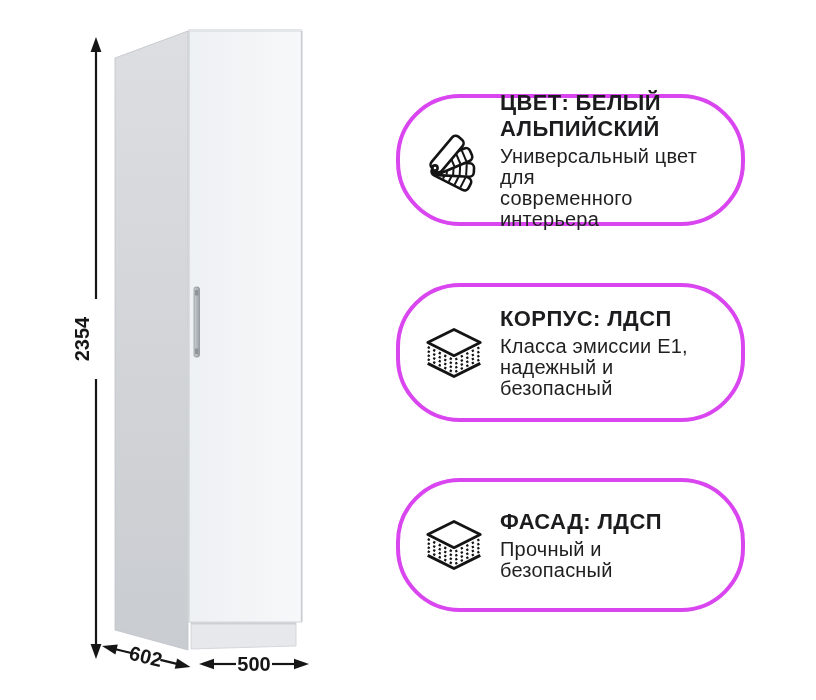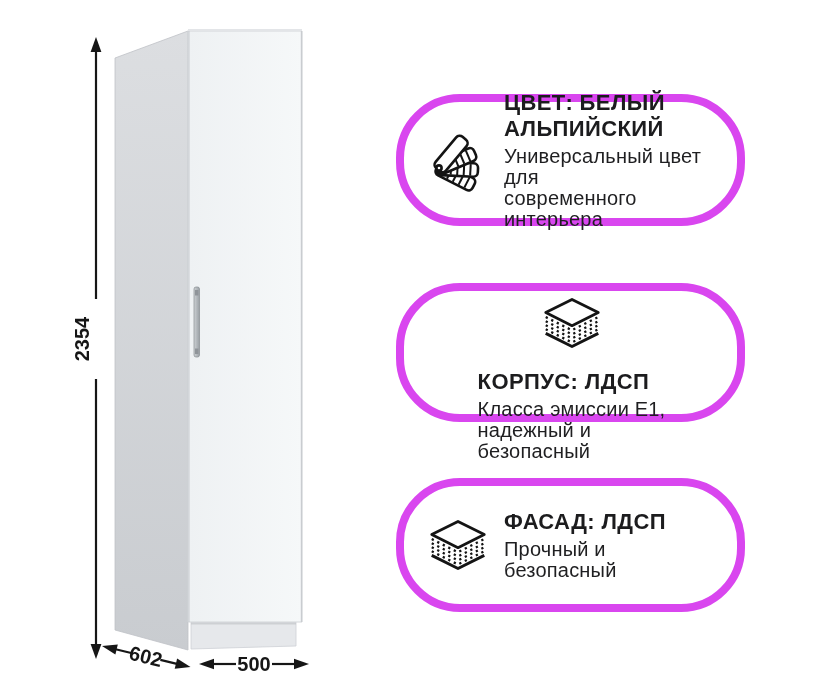--- a/index.html
+++ b/index.html
@@ -4,25 +4,25 @@
 <style>
   html,body{margin:0;padding:0;background:#fff;}
   .canvas{
     position:relative;width:816px;height:700px;background:#ffffff;
     font-family:"Liberation Sans",sans-serif;overflow:hidden;
   }
   .figure{position:absolute;left:0;top:0;width:400px;height:700px;}
   .badges{position:absolute;left:0;top:0;width:816px;height:700px;pointer-events:none;}
   .badge{
     position:absolute;left:396px;width:349px;box-sizing:border-box;
-    background:#ffffff;border:8px solid #d946ef;border-radius:64px;
+    background:#ffffff;border:4px solid #d946ef;border-radius:64px;
     display:flex;align-items:center;padding:0 20px 0 22px;gap:14px;
   }
   .badge-1{top:94px;height:132px;}
-  .badge-2{top:283px;height:139px;flex-direction:column;}
+  .badge-2{top:283px;height:139px;}
   .badge-3{top:478px;height:134px;}
   .badge .icon{width:64px;flex:0 0 64px;display:flex;align-items:center;justify-content:center;}
   .badge .txt{flex:1;min-width:0;}
   .badge h3{
     margin:0;font-size:22px;line-height:26px;font-weight:700;color:#1c1c1e;
     letter-spacing:.4px;white-space:pre-line;
   }
   .badge p{
     margin:4px 0 0;font-size:20px;line-height:21px;font-weight:400;color:#1f1f21;
     letter-spacing:.2px;white-space:pre-line;

